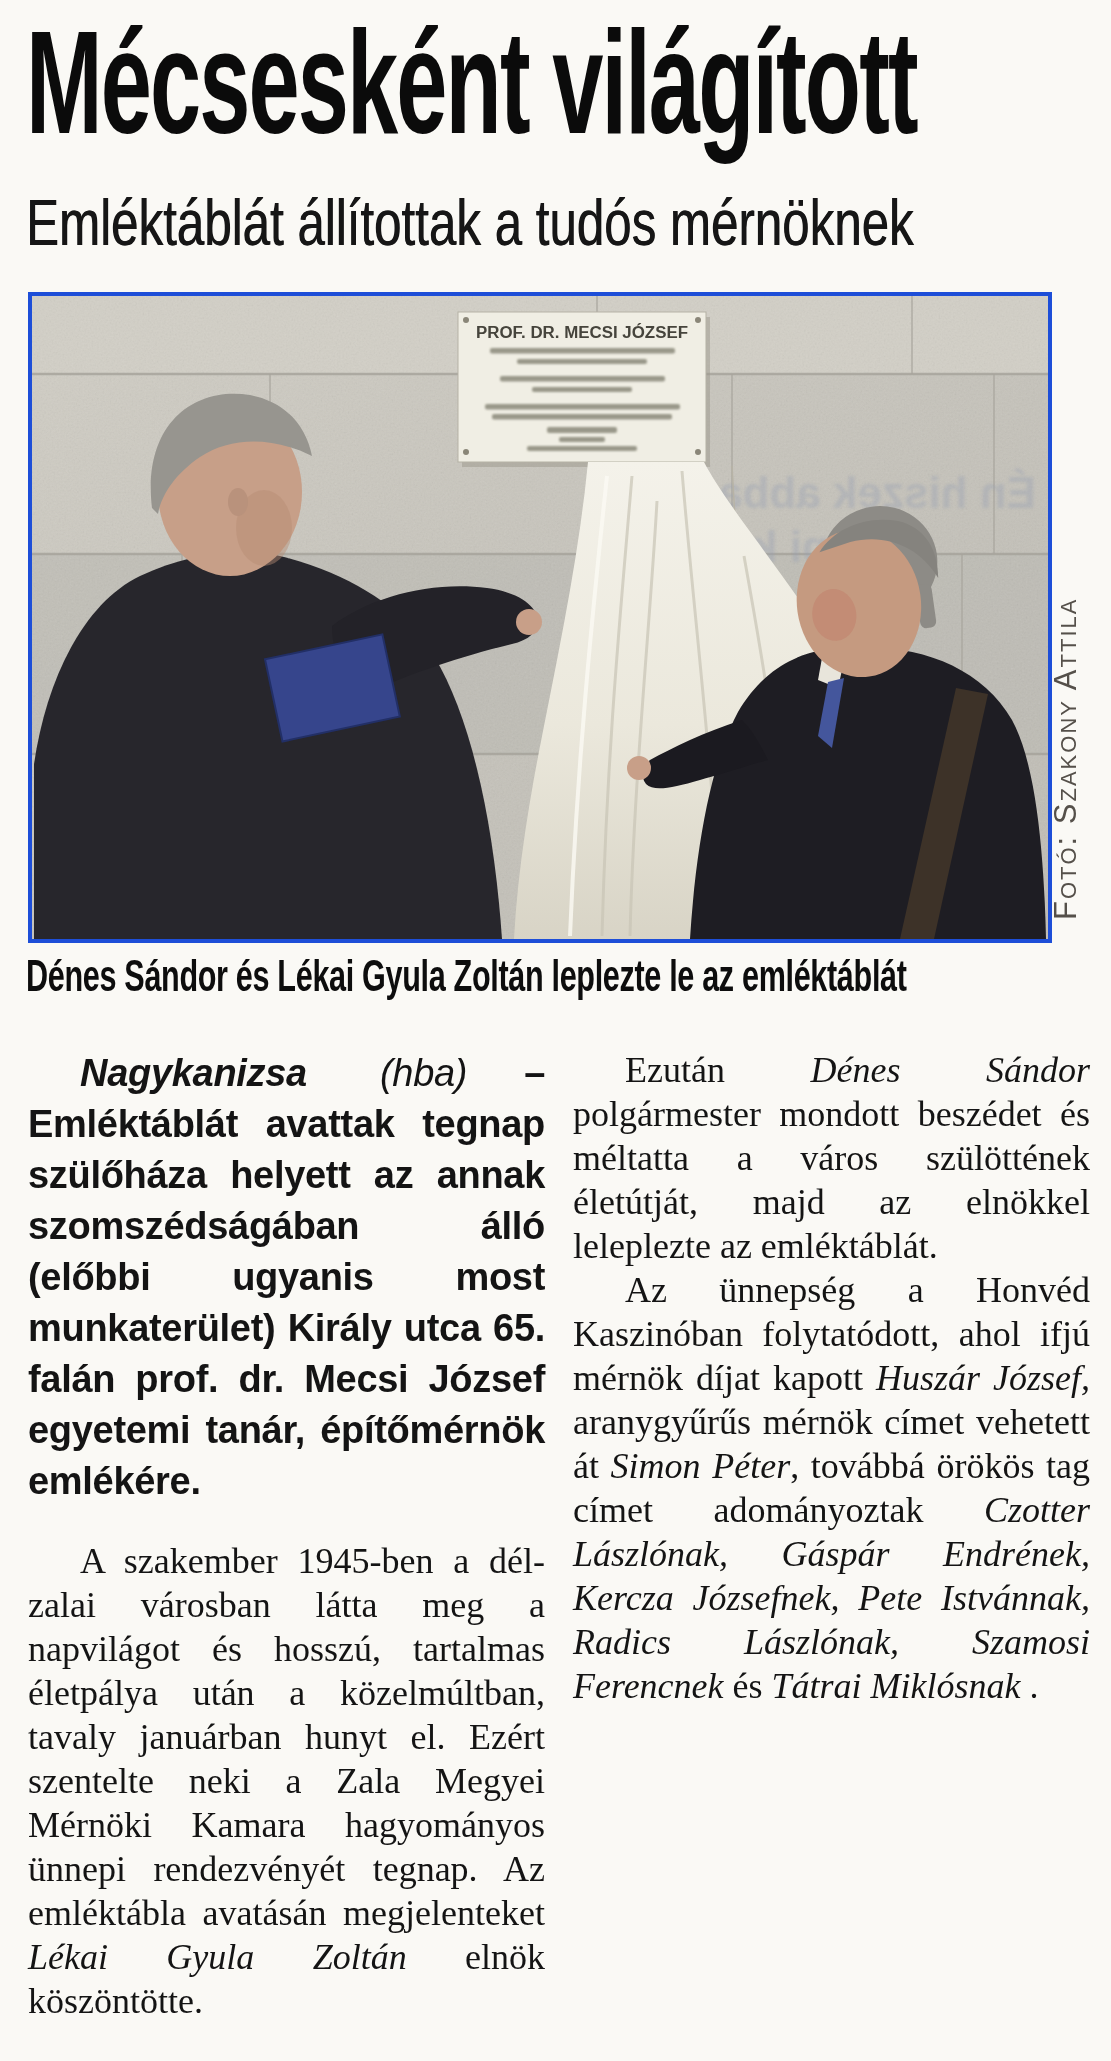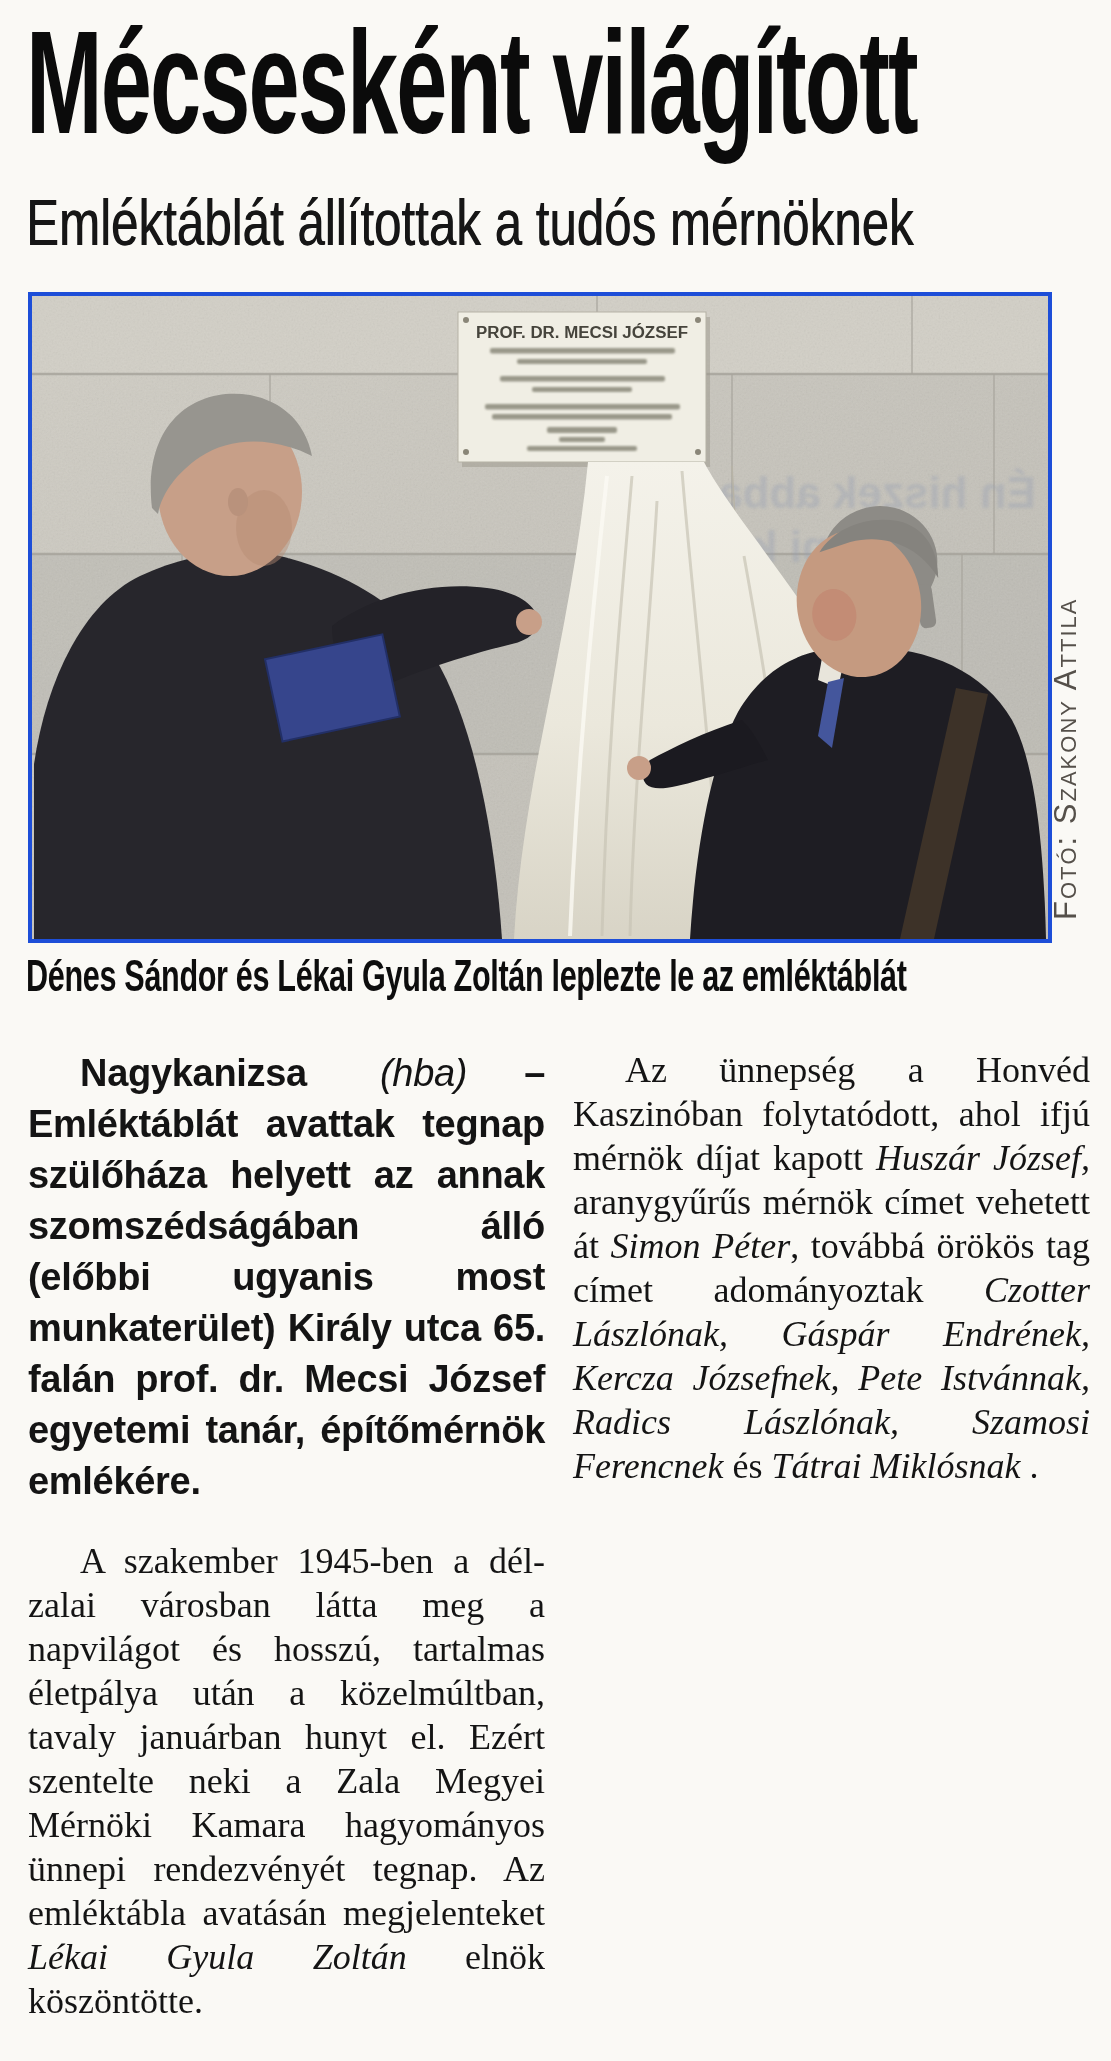--- a/index.html
+++ b/index.html
@@ -43,21 +43,21 @@
     position:absolute; left:28px; top:1048px; width:1062px;
     display:flex; gap:28px;
   }
   .col{width:517px;}
   .col p{margin:0; text-align:justify; text-indent:52px; color:#141414;}
   .lead{
     font-family:"Liberation Sans", sans-serif;
     font-weight:700; font-size:38px; line-height:51px; letter-spacing:-.3px;
   }
   .lead .run-i{font-style:italic; font-weight:400;margin-left:16px;}
-  .lead .run-bi{font-weight:800;}
+  .lead .run-bi{font-style:italic; font-weight:800;}
   .serif{
     font-family:"Liberation Serif", serif;
     font-weight:400; font-size:36px; line-height:44px;
   }
   .serif .run-i{font-style:italic;}
   .col-left .serif{margin-top:32px;font-family:Liberation Serif, serif;}
 </style>
 </head>
 <body>
 
@@ -213,17 +213,18 @@
   <div class="photo-credit">Fotó: Szakony Attila</div>
 
   <p class="caption">Dénes Sándor és Lékai Gyula Zoltán leplezte le az emléktáblát</p>
 
   <div class="columns">
     <div class="col col-left">
       <p class="lead"><span class="run-bi">Nagykanizsa</span><span> </span><span class="run-i">(hba)</span><span> – Emléktáblát avattak tegnap szülőháza helyett az annak szomszédságában álló (előbbi ugyanis most munkaterület) Király utca 65. falán prof. dr. Mecsi József egyetemi tanár, építőmérnök emlékére.</span></p>
       <p class="serif"><span>A szakember 1945-ben a dél-zalai városban látta meg a napvilágot és hosszú, tartalmas életpálya után a közelmúltban, tavaly januárban hunyt el. Ezért szentelte neki a Zala Megyei Mérnöki Kamara hagyományos ünnepi rendezvényét tegnap. Az emléktábla avatásán megjelenteket </span><span class="run-i">Lékai Gyula Zoltán</span><span> elnök köszöntötte.</span></p>
     </div>
     <div class="col col-right">
+      <p class="serif"><span>Ezután </span><span class="run-i">Dénes Sándor</span><span> polgármester mondott beszédet és méltatta a város szülöttének életútját, majd az elnökkel leleplezte az emléktáblát.</span></p>
       <p class="serif"><span>Az ünnepség a Honvéd Kaszinóban folytatódott, ahol ifjú mérnök díjat kapott </span><span class="run-i">Huszár József,</span><span> aranygyűrűs mérnök címet vehetett át </span><span class="run-i">Simon Péter</span><span>, továbbá örökös tag címet adományoztak </span><span class="run-i">Czotter Lászlónak, Gáspár Endrének, Kercza Józsefnek, Pete Istvánnak, Radics Lászlónak, Szamosi Ferencnek</span><span> és </span><span class="run-i">Tátrai Miklósnak</span><span> .</span></p>
     </div>
   </div>
 
 </div>
 
 </body></html>

